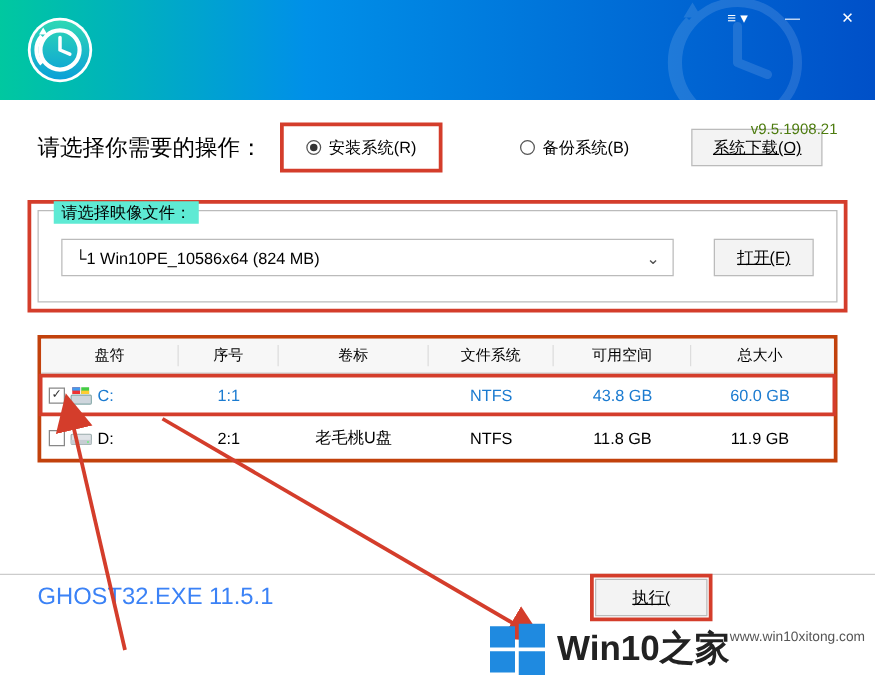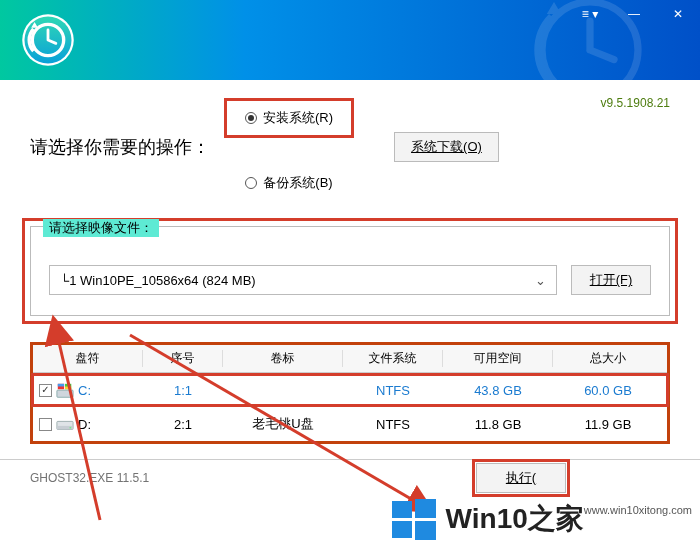--- a/index.html
+++ b/index.html
@@ -56,21 +56,21 @@
   .row1 {
     display: flex;
     align-items: center;
     position: relative;
     margin-bottom: 30px;
   }
   .prompt-op {
     font-size: 18px;
     margin-right: 10px;
   }
-  .radio-group { display:flex; align-items:center; gap: 32px; margin-left: 4px; flex-direction: column;}
+  .radio-group { display:flex; align-items:center; gap: 52px; margin-left: 4px;}
   .radio {
     display: flex; align-items:center; gap:6px;
     font-size: 13px;
     cursor: pointer;
     padding: 4px 10px;
   }
   .radio .dot {
     width: 12px; height: 12px; border:1px solid #555; border-radius:50%;
     display:inline-flex; align-items:center; justify-content:center;
   }
@@ -101,21 +101,21 @@
     position: relative;
     margin-bottom: 26px;
   }
   .file-block-label {
     position:absolute;
     top:-8px; left:12px;
     background:#5eead4;
     padding:0 6px;
     font-size:13px;
   }
-  .file-row { display:flex; gap: 14px; align-items:center; margin-top: 24px;}
+  .file-row { display:flex; gap: 32px; align-items:center; margin-top: 8px;}
   .file-select {
     flex: 1;
     border: 1px solid #bbb;
     height: 30px;
     display:flex; align-items:center; justify-content:space-between;
     padding: 0 10px;
     font-size:13px;
     background:#fff;
     cursor:pointer;
   }
@@ -157,21 +157,21 @@
     left:0; right:0;
     bottom: 54px;
     height: 36px;
     border-top: 1px solid #ccc;
     display:flex;
     align-items:center;
     justify-content:space-between;
     padding: 0 30px;
     background:#fff;
   }
-  .footer-left { color:#737373; font-size:12px;}
+  .footer-left { color:#3b82f6; font-size:19px;}
   .footer-right { display:flex; gap: 14px;}
   .exec-btn, .close-btn {
     min-width:90px;
   }
   .red-box { border: 3px solid #d43d2b; }
   .red-box-inset { position:absolute; pointer-events:none; }
   .arrow {
     position:absolute;
     pointer-events:none;
   }

